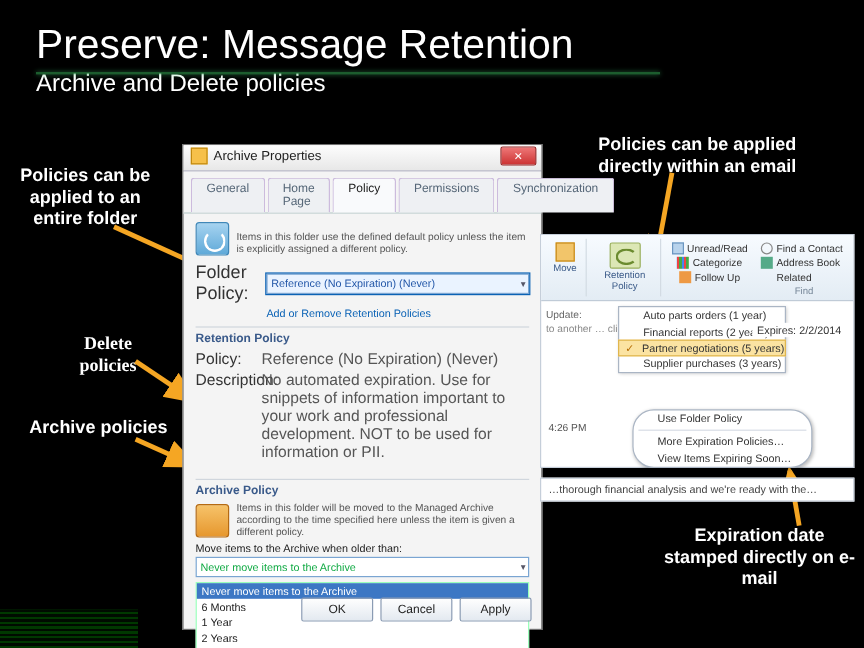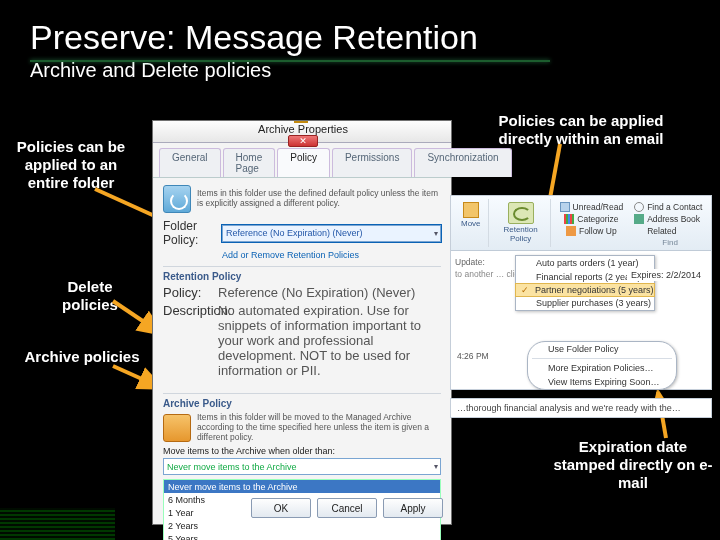--- a/index.html
+++ b/index.html
@@ -7,36 +7,36 @@
 
 .slide-title { font-size: 34px; font-weight: 400; padding: 18px 0 2px 30px; }
 .slide-subtitle { font-size: 20px; font-weight: 400; padding: 0 0 10px 30px; }
 .title-underline { position:absolute; left:30px; top:60px; width:520px; height:2px; background:#3a5; opacity:.55; box-shadow:0 0 4px #4c7;}
 
 .callout { position: absolute; color:#fff; font-size: 15px; font-weight: 600; line-height: 1.2; text-align:center; }
 .arrow { position:absolute; }
 
 
 .dlg { position:absolute; left:152px; top:120px; width:300px; height:405px; background:#f4f4f4; border:1px solid #707070; font-size:10px; color:#222; }
-.dlg-titlebar { height:22px; background:linear-gradient(#fdfdfd,#e7e7e7); display:flex; align-items:center; padding:0 4px 4px 6px; border-bottom:1px solid #aab;flex-direction:column; }
+.dlg-titlebar { height:22px; background:linear-gradient(#fdfdfd,#e7e7e7); display:flex; align-items:center; padding:0 4px 4px 6px; border-bottom:1px solid #aab; }
 .dlg-icon { width:14px;height:14px;background:#f6c04a;border:1px solid #c38a10;margin-right:5px; }
 .dlg-title { flex:1; font-size:11px; }
 .dlg-close { width:30px;height:16px;background:linear-gradient(#e77,#c33);color:#fff;font-size:9px; display:flex;align-items:center;justify-content:center;border:1px solid #922;border-radius:2px;}
 .tabs { display:flex; padding: 5px 6px 0 6px; gap:2px; border-bottom:1px solid #bcc; background:#f4f4f4;}
 .tab { padding:3px 12px 3px 12px; font-size:10px; border:1px solid #cbd; border-bottom:none; background:#f9fafc; border-radius:3px 3px 0 0;}
 .tab.inactive { background:#eef0f3; color:#567; }
 .sect { padding:7px 10px 2px 10px; }
-.sect-row { display:flex; gap:6px; align-items:center; }
+.sect-row { display:flex; gap:6px; align-items:flex-end; }
 .big-icon { width:28px;height:28px;flex:0 0 28px; }
 .big-icon.blue { background:linear-gradient(#a6d3f0,#5fa9d8); border:1px solid #3f87b8; border-radius:3px; position:relative;}
 .big-icon.blue::after { content:""; position:absolute; left:6px; top:6px; width:14px;height:14px;border:2px solid #fff;border-radius:50%;border-top-color:transparent;}
 .big-icon.orange { background:linear-gradient(#f6c36a,#e6972e); border:1px solid #b56a12; border-radius:3px;}
 .desc { font-size:8.5px; color:#555; line-height:1.15; }
 .field-row { display:flex; align-items:center; gap:4px; margin-top:6px; }
-.field-lbl { width:55px; font-size:12px; color:#333; }
+.field-lbl { width:55px; font-size:15px; color:#333; }
 .select { flex:1; height:17px; border:1px solid #7aa5d2; background:#fff; display:flex; align-items:center; padding:0 3px; font-size:9px; color:#1a4; position:relative;}
 .select.hl { outline:1px solid #0a62b5; background:#eaf3ff; color:#2357a8; }
 .select::after{ content:"▾"; position:absolute; right:2px; color:#556; font-size:8px;}
 .link { color:#0a62b5; font-size:9px; margin-top:3px; margin-left:59px; }
 .subhead { font-size:10px; font-weight:600; color:#3a5a8a; margin-top:6px; border-top:1px solid #d0d6dd; padding-top:4px;}
 .kv { display:flex; margin-top:3px; font-size:13px; }
 .kv .k{ width:55px; color:#333;} .kv .v{ color:#555; flex:1;}
 .list { margin-top:4px; border:1px solid #9fb; background:#fff; }
 .list-row { padding:1.5px 4px; font-size:9px; }
 .list-row.sel { background:#3c77c4; color:#fff; }
@@ -72,21 +72,21 @@
 .footer-stripe { position:absolute; left:0; bottom:0; width:115px; height:32px; background:repeating-linear-gradient(0deg,#0a0,#0a0 2px,#020 2px,#020 4px); opacity:.33;}
 </style>
 </head>
 <body>
 
 <div class="title-underline"></div>
 <h1 class="slide-title">Preserve: Message Retention</h1>
 <h2 class="slide-subtitle">Archive and Delete policies</h2>
 
 <div class="callout" style="left:6px;top:138px;width:130px;">Policies can be applied to an entire folder</div>
-<div class="callout" style="left:50px;top:278px;width:80px;">Delete policies</div>
+<div class="callout" style="left:50px;top:278px;width:80px;font-family:Liberation Serif, serif;">Delete policies</div>
 <div class="callout" style="left:12px;top:348px;width:140px;">Archive policies</div>
 <div class="callout" style="left:476px;top:112px;width:210px;">Policies can be applied directly within an email</div>
 <div class="callout" style="left:548px;top:438px;width:170px;">Expiration date stamped directly on e-mail</div>
 
 <svg class="arrow" style="left:90px;top:184px;" width="110" height="55">
  <defs>
       <marker id="ah" markerWidth="8" markerHeight="8" refX="6" refY="3" orient="auto">
         <path d="M0,0 L7,3 L0,6 Z" fill="#f5a623"></path>
       </marker>
     </defs>

